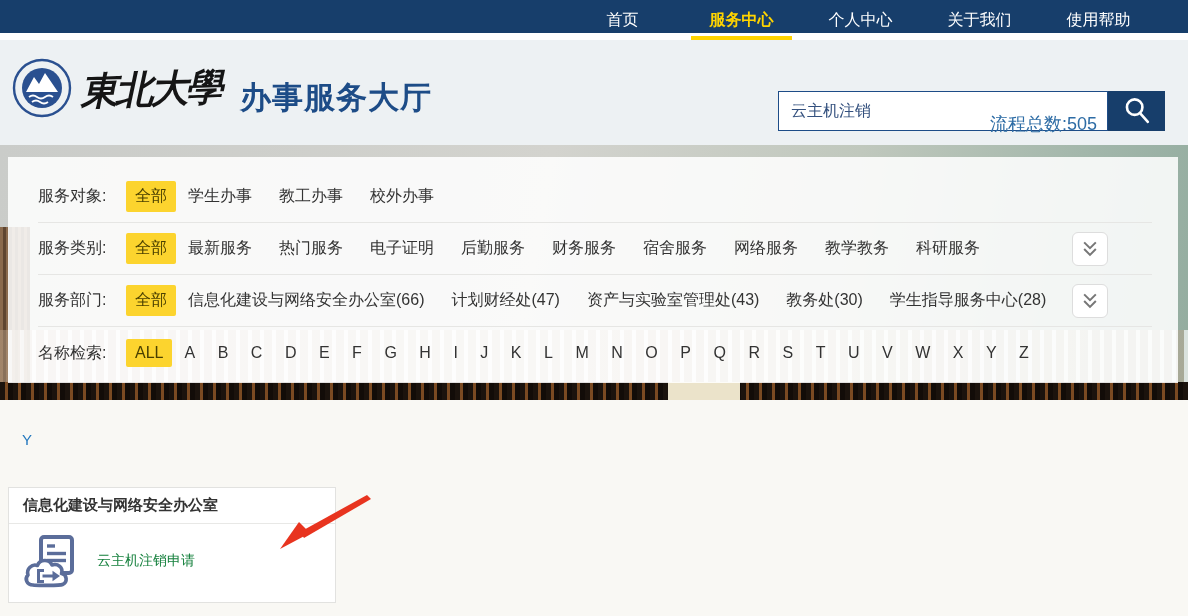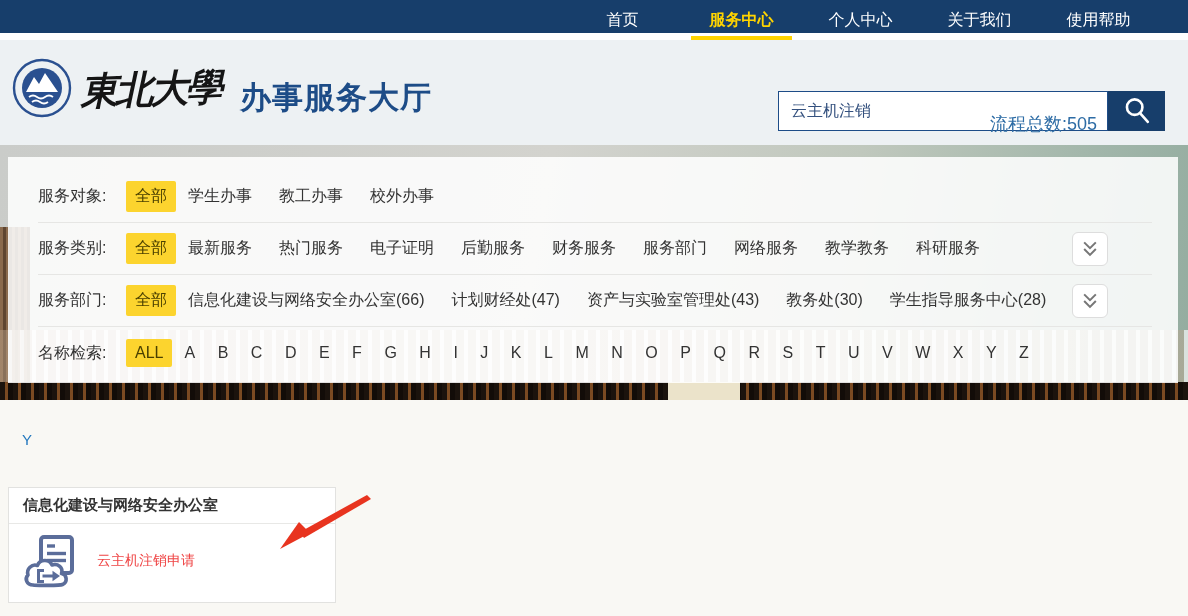--- a/index.html
+++ b/index.html
@@ -103,21 +103,21 @@
   .dept-card {
     position:absolute; left:8px; top:87px; width:328px; background:#ffffff;
     border:1px solid #e2e2e0;
   }
   .dept-card .card-header {
     padding:8px 14px; font-size:15px; font-weight:bold; color:#333333;
     border-bottom:1px solid #e8e8e6; white-space:nowrap;
   }
   .service-item { display:flex; align-items:center; gap:16px; padding:10px 14px 14px 14px; cursor:pointer; }
   .service-item .svc-icon { flex:none; width:58px; height:54px; }
-  .service-item .svc-label { font-size:14px; color:#ef4444; white-space:nowrap; }
+  .service-item .svc-label { font-size:14px; color:#15803d; white-space:nowrap; }
 
   .red-arrow { position:absolute; left:272px; top:492px; width:100px; height:64px; pointer-events:none; }
 </style>
 </head>
 <body>
 
 <div class="page">
 
   <div class="topnav">
     <div class="nav-item">首页</div>
@@ -172,21 +172,21 @@
 
       <div class="frow divided">
         <span class="flabel">服务类别:</span>
         <span class="fbadge">全部</span>
         <span class="fopts">
             <span class="opt">最新服务</span>
             <span class="opt">热门服务</span>
             <span class="opt">电子证明</span>
             <span class="opt">后勤服务</span>
             <span class="opt">财务服务</span>
-            <span class="opt">服务部门</span>
+            <span class="opt">宿舍服务</span>
             <span class="opt">网络服务</span>
             <span class="opt">教学教务</span>
             <span class="opt">科研服务</span>
           </span>
         <span class="expand-btn">
           <svg width="22" height="20" viewBox="0 0 26 24">
             <polyline points="6,4 13,11 20,4" fill="none" stroke="#777777" stroke-width="2.4"></polyline>
             <polyline points="6,12 13,19 20,12" fill="none" stroke="#777777" stroke-width="2.4"></polyline>
           </svg>
         </span>

